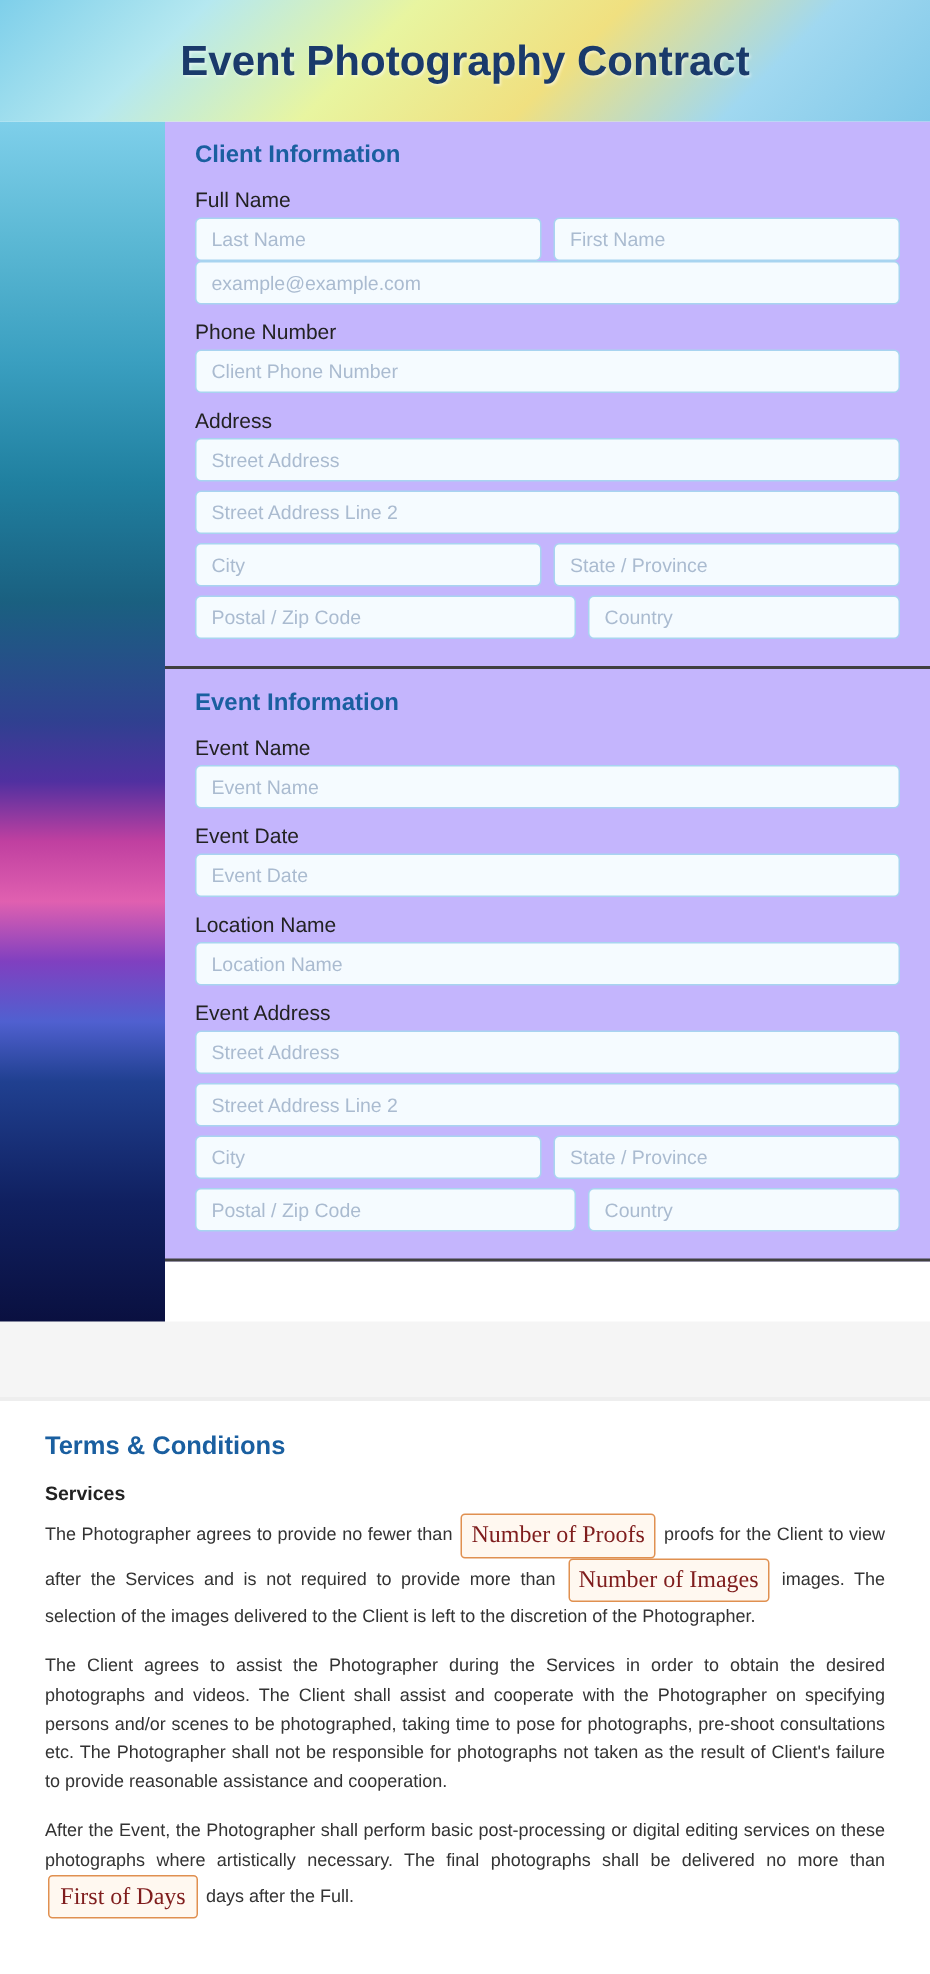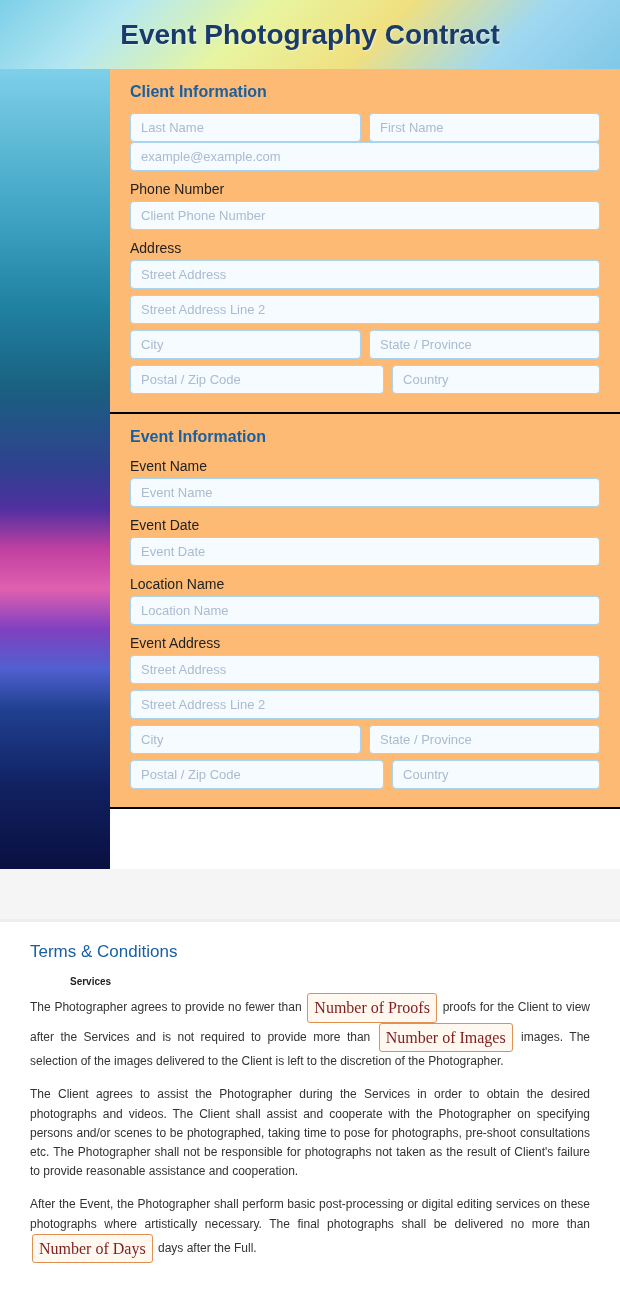--- a/index.html
+++ b/index.html
@@ -1,21 +1,21 @@
 <!DOCTYPE html>
 <html><head>
   <meta charset="utf-8">
   <style>
     * { box-sizing: border-box; margin: 0; padding: 0; }
     body { font-family: Arial, sans-serif; width: 620px; background: #fff; }
 
     
     .header {
       position: relative;
-      height: 69px;
+      height: 81px;
       background: linear-gradient(135deg, #7ecfea 0%, #b5e8f0 20%, #e8f5a0 40%, #f0e080 60%, #a0d8f0 80%, #80c8e8 100%);
       display: flex;
       align-items: center;
       justify-content: center;
       overflow: hidden;
     }
     .header-title {
       font-size: 28px;
       font-weight: bold;
       color: #1a3a6b;
@@ -34,23 +34,23 @@
       flex-shrink: 0;
     }
 
     
     .form-area {
       flex: 1;
       padding: 0;
     }
 
     .section {
-      background: #fdba74;
+      background: #c4b5fd;
       padding: 14px 20px 18px 20px;
-      border-bottom: 2px solid #000000;
+      border-bottom: 2px solid #404040;
     }
 
     .section-title {
       font-size: 16px;
       font-weight: bold;
       color: #1a5fa0;
       margin-bottom: 12px;
     }
 
     .field-label {
@@ -82,31 +82,30 @@
 
     
     .terms-section {
       background: #fff;
       padding: 20px 30px;
       border-top: 3px solid #eee;
     }
 
     .terms-title {
       font-size: 17px;
-      font-weight: normal;
+      font-weight: bold;
       color: #1a5fa0;
       margin-bottom: 14px;
     }
 
     .terms-subtitle {
-      font-size: 10px;
+      font-size: 13px;
       font-weight: bold;
       color: #222;
       margin-bottom: 6px;
-      margin-left: 40px;
     }
 
     .terms-text {
       font-size: 12px;
       color: #333;
       line-height: 1.6;
       text-align: justify;
       margin-bottom: 14px;
     }
 
@@ -139,20 +138,21 @@
 
 <div class="page-wrapper">
 
   <div class="side-art"></div>
 
   <div class="form-area">
 
     <div class="section">
       <div class="section-title">Client Information</div>
 
+      <div class="field-label">Full Name</div>
       <div class="field-row">
         <input type="text" placeholder="Last Name" style="">
         <input type="text" placeholder="First Name" style="">
       </div>
 
       <input type="text" placeholder="example@example.com" style="">
 
       <div class="field-label">Phone Number</div>
       <input type="text" placeholder="Client Phone Number" style="">
 
@@ -209,16 +209,16 @@
     <span class="inline-field">Number of Proofs</span>
     <span>proofs for the Client to view after the Services and is not required to provide more than</span>
     <span class="inline-field">Number of Images</span>
     <span>images. The selection of the images delivered to the Client is left to the discretion of the Photographer.</span>
   </div>
 
   <div class="terms-text">The Client agrees to assist the Photographer during the Services in order to obtain the desired photographs and videos. The Client shall assist and cooperate with the Photographer on specifying persons and/or scenes to be photographed, taking time to pose for photographs, pre-shoot consultations etc. The Photographer shall not be responsible for photographs not taken as the result of Client's failure to provide reasonable assistance and cooperation.</div>
 
   <div class="terms-text">
     <span>After the Event, the Photographer shall perform basic post-processing or digital editing services on these photographs where artistically necessary. The final photographs shall be delivered no more than</span>
-    <span class="inline-field">Number of Days</span>
+    <span class="inline-field">First of Days</span>
     <span>days after the Full.</span>
   </div>
 </div>
 
 </body></html>

